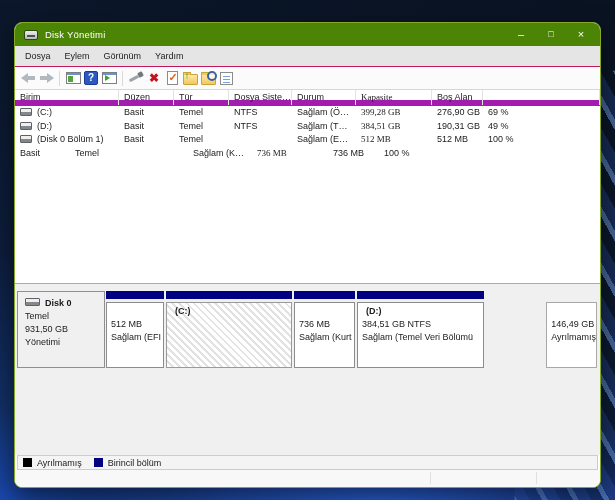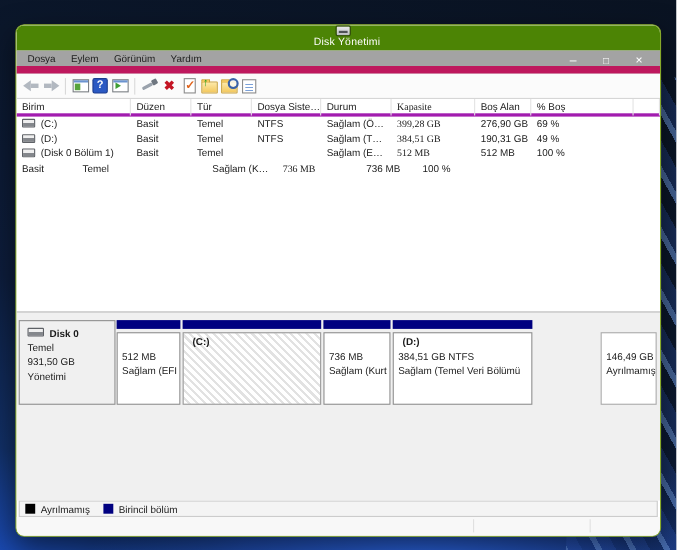--- a/index.html
+++ b/index.html
@@ -13,33 +13,33 @@
   }
   .desktop .ribbons { position:absolute; right:-50px; top:70px; width:140px; height:460px;
     background:repeating-linear-gradient(58deg, rgba(120,170,255,0) 0 11px, rgba(125,175,255,.55) 11px 16px, rgba(60,110,230,.25) 16px 27px);
     transform:rotate(3deg); opacity:.9; }
 
   .window { position:absolute; left:14px; top:22px; width:587px; height:466px;
     border:1px solid #86a829; border-radius:8px; background:#fff;
     box-shadow:0 10px 26px rgba(0,0,0,.5); overflow:hidden; }
 
   
-  .titlebar { height:23px; display:flex; align-items:center; padding-left:9px; color:#fff;flex-direction:column; }
+  .titlebar { height:23px; display:flex; align-items:center; padding-left:9px; color:#fff; }
   .app-ico { width:14px; height:10px; border:1px solid #30490e; border-radius:2px;
     background:linear-gradient(180deg,#ececec,#b9bcc0); position:relative; flex:0 0 auto; }
   .app-ico::after { content:""; position:absolute; left:2px; right:2px; bottom:2px; height:2px; background:#4e5256; }
   .title-text { font-size:9.5px; margin-left:7px; letter-spacing:.2px; }
   .controls { margin-left:auto; display:flex; align-items:center; height:100%; }
   .ctl { width:30px; text-align:center; font-size:11px; line-height:23px; color:#fff; }
   .ctl.close { margin-right:4px; }
   .ctl.max { font-size:9px; }
 
   
-  .menubar { height:21px; background:#a3a3a3; display:flex; align-items:center; padding-left:3px;
-    border-bottom:7px solid #be185d; }
+  .menubar { height:21px; background:#e5e5e5; display:flex; align-items:center; padding-left:3px;
+    border-bottom:1px solid #be185d; }
   .menu-item { font-size:9px; color:#1d1d1d; padding:4px 7px; }
 
   
   .toolbar { height:23px; background:#fbfbfb; display:flex; align-items:center; padding-left:4px;
     border-bottom:1px solid #d6d6d6; }
   .tbi { width:18px; height:18px; position:relative; display:flex; align-items:center; justify-content:center; flex:0 0 auto; }
   .tb-sep { width:1px; height:15px; background:#d9d9d9; margin:0 4px; flex:0 0 auto; }
 
   .arr { position:relative; width:15px; height:9px; }
   .arr.l::before { content:""; position:absolute; left:0; top:-0.5px; border-top:5px solid transparent; border-bottom:5px solid transparent; border-right:7px solid #b2b8c0; }
@@ -70,21 +70,21 @@
   .ico-folder::before { content:""; position:absolute; top:-3px; left:-1px; width:6px; height:2px; background:#f3c85d; border:1px solid #caa23c; border-bottom:none; border-radius:1px 1px 0 0; }
   .ico-folder.up::after { content:"↑"; position:absolute; left:1px; top:-5px; color:#1e9e1e; font-weight:bold; font-size:10px; }
   .ico-folder.mag::after { content:""; position:absolute; right:-2px; top:-4px; width:6px; height:6px; border:2px solid #3a62a8; border-radius:50%; background:rgba(255,255,255,.75); }
 
   .ico-props { width:13px; height:13px; background:#fff; border:1px solid #8b8b8b; position:relative; }
   .ico-props::before { content:""; position:absolute; left:2px; top:3px; right:2px; height:8px;
     background:repeating-linear-gradient(180deg,#7aa0d8 0 1px, transparent 1px 3px); }
 
   
   .listpane { height:193px; background:#fff; position:relative; font-size:9px; color:#1b1b1b; }
-  .lv-header { display:flex; height:16px; border-bottom:3px solid #a21caf; }
+  .lv-header { display:flex; height:16px; border-bottom:6px solid #a21caf; }
   .lv-header .h { border-right:1px solid #e3e3e3; padding:2px 0 0 5px; height:15px; overflow:hidden; white-space:nowrap; }
   .lv-row { display:flex; height:13.5px; align-items:center; }
   .lv-row .c { padding-left:5px; overflow:hidden; white-space:nowrap; height:13.5px; line-height:13.5px; }
   .w0{width:104px;} .w1{width:55px;} .w2{width:55px;} .w3{width:63px;} .w4{width:64px;}
   .w5{width:76px;font-family:Liberation Serif, serif;} .w6{width:51px;} .w7{width:93px;} .wf{flex:1;}
   .vol-ico { display:inline-block; width:12px; height:8px; border:1px solid #5e6166; border-radius:1px;
     background:linear-gradient(180deg,#efefef 0 45%, #84878c 45%); vertical-align:-1px; margin-right:5px; }
 
   
   .splitter { height:7px; background:#f0f0f0; border-top:1px solid #ababab; }
@@ -181,21 +181,20 @@
 
     <div class="listpane">
       <div class="lv-header">
         <div class="h w0">Birim</div>
         <div class="h w1">Düzen</div>
         <div class="h w2">Tür</div>
         <div class="h w3">Dosya Siste…</div>
         <div class="h w4">Durum</div>
         <div class="h w5">Kapasite</div>
         <div class="h w6">Boş Alan</div>
-        <div class="h w7">% Boş</div>
         <div class="h wf"></div>
       </div>
 
       <div class="lv-row">
         <div class="c w0"><span class="vol-ico"></span><span>(C:)</span></div>
         <div class="c w1">Basit</div>
         <div class="c w2">Temel</div>
         <div class="c w3">NTFS</div>
         <div class="c w4">Sağlam (Ö…</div>
         <div class="c w5">399,28 GB</div>

